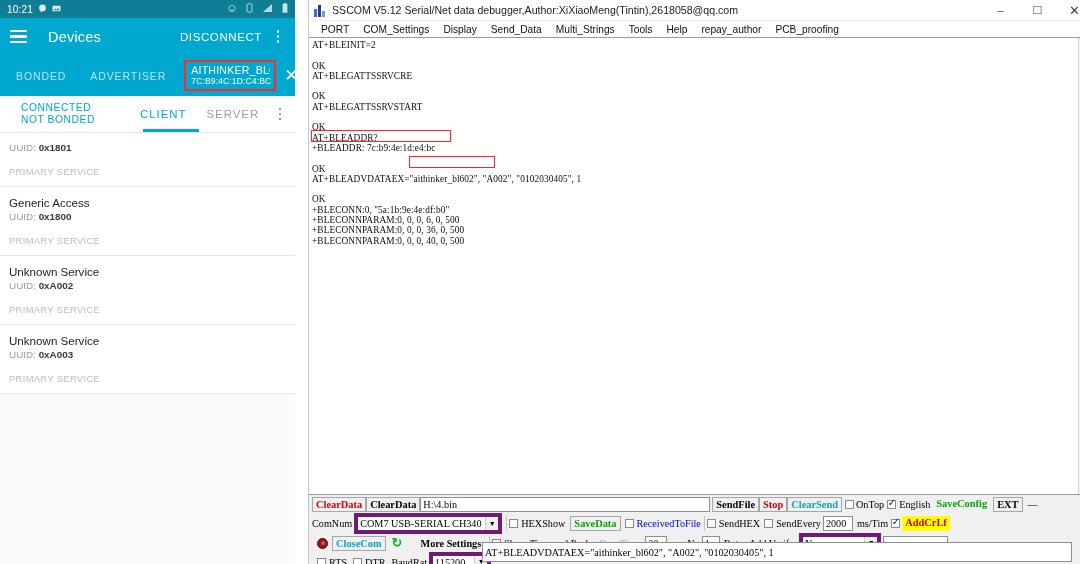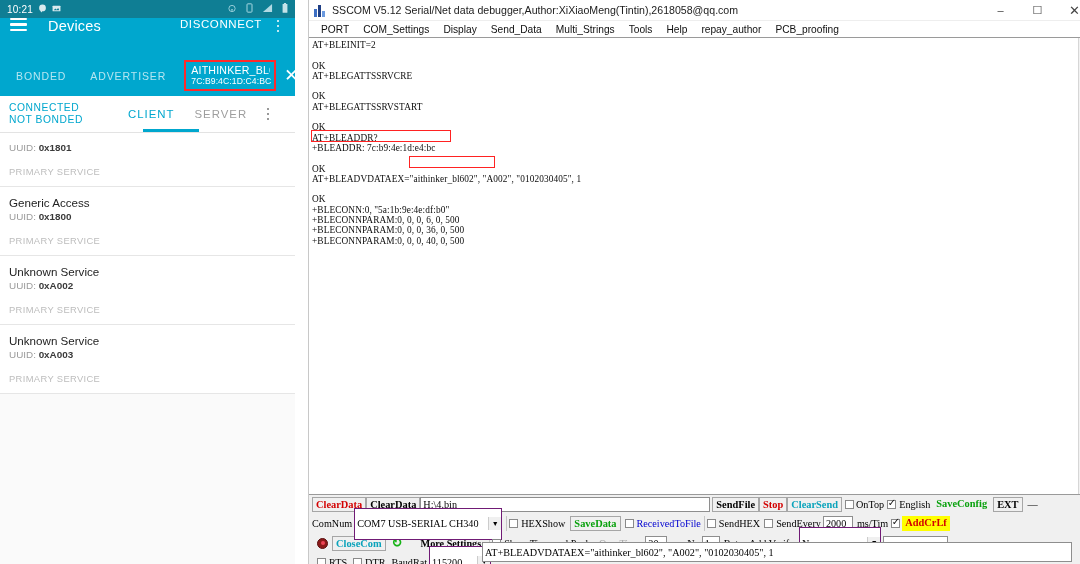--- a/index.html
+++ b/index.html
@@ -10,21 +10,21 @@
   
   #android { position:absolute; left:0; top:0; width:295px; height:564px;
              background:#fafafa; overflow:hidden; }
   #statusbar { height:18px; background:#0f7e94; color:#e4f4f7;
                display:flex; align-items:center; padding:0 7px;
                font-size:9.5px; letter-spacing:.2px; }
   #statusbar .sb-time { font-size:10px; color:#ffffff; }
   .sb-ic { margin-left:5px; display:inline-block; opacity:.85; }
   #statusbar .sb-right { margin-left:auto; display:flex; align-items:center; gap:4px; }
 
-  #appbar { height:37px; background:#00a7ce; display:flex; align-items:flex-start;
+  #appbar { height:37px; background:#00a7ce; display:flex; align-items:center;
             padding:0 10px; color:#fff; }
   .ham { width:17px; height:13px; display:flex; flex-direction:column;
          justify-content:space-between; }
   .ham i { display:block; height:2.4px; background:#fff; border-radius:1px; }
   #appbar .title { font-size:14.5px; margin-left:21px; font-weight:400;
                    letter-spacing:.2px; }
   #appbar .disconnect { margin-left:auto; font-size:11.5px; letter-spacing:.6px;
                         font-weight:500; }
   .kebab { width:14px; height:16px; display:flex; flex-direction:column;
            align-items:center; justify-content:center; gap:2.3px; margin-left:9px; }
@@ -35,21 +35,21 @@
   .tb { font-size:10.5px; letter-spacing:.9px; color:#b5e6f1; font-weight:500;
         padding:0 12px; white-space:nowrap; }
   .chip { position:relative; margin-left:6px; padding:2px 4px 3px 5px;
           border:2px solid #ff2a2a; width:92px; }
   .chip .cn { font-size:10.6px; color:#ffffff; font-weight:500; letter-spacing:.2px;
               white-space:nowrap; overflow:hidden; }
   .chip .ca { font-size:8.6px; color:#ffffff; letter-spacing:.1px; }
   .xbtn { color:#fff; font-size:17px; margin-left:8px; line-height:1; font-weight:300; }
 
   #statusrow { height:37px; background:#fff; display:flex; align-items:center;
-               padding-left:9px; position:relative;
+               padding-left:21px; position:relative;
                border-bottom:1px solid #e3e3e3; }
   .conn { line-height:1.18; }
   .conn div { font-size:10.3px; color:#00a7ce; letter-spacing:.55px; font-weight:500; }
   .ctab { font-size:11.4px; letter-spacing:1px; font-weight:400;text-align:right; }
   .ctab.act { color:#00a7ce; margin-left:45px; }
   .ctab.ina { color:#9e9e9e; margin-left:20px; }
   #statusrow .kebab i { background:#777; }
   .underline { position:absolute; left:143px; bottom:0; width:56px; height:2.6px;
                background:#00a7ce; }
 
@@ -101,21 +101,21 @@
           background:#f0f0f0; height:15px; line-height:13px; white-space:nowrap; }
   .red { color:#d30000; } .blk { color:#000; } .grn { color:#09a10d; }
   .blu { color:#0000d0; } .tl { color:#0aa3bb; }
   .tfield { border:1px solid #8e8e8e; background:#fff; height:15px; font-size:10.2px;
             line-height:13px; padding:0 2px; white-space:nowrap; overflow:hidden; }
   .cb { width:9px; height:9px; border:1px solid #8a8a8a; background:#fff;
         display:inline-block; position:relative; flex:none; }
   .cb.on::after { content:"✓"; position:absolute; left:-0.5px; top:-4px;
                   font-size:10px; color:#111; }
   .lbl { font-size:10.2px; white-space:nowrap; }
-  .sel { border:1px solid #701a75; background:#fff; height:32px; display:flex;
+  .sel { border:4px solid #701a75; background:#fff; height:21px; display:flex;
          align-items:center; font-size:10.2px; padding-left:2px; position:relative; }
   .sel .arrow { margin-left:auto; width:13px; height:13px; background:#f0f0f0;
                 border-left:1px solid #ccc; display:flex; align-items:center;
                 justify-content:center; font-size:7px; }
   .gray { color:#a8a8a8; }
   .yellow { background:#ffff00; }
   .radio { width:11px; height:11px; border-radius:50%; background:#8c1a1a;
            border:1px solid #5a0f0f; display:flex; align-items:center;
            justify-content:center; flex:none; }
   .radio::after { content:""; width:4px; height:4px; border-radius:50%; background:#e45; }

